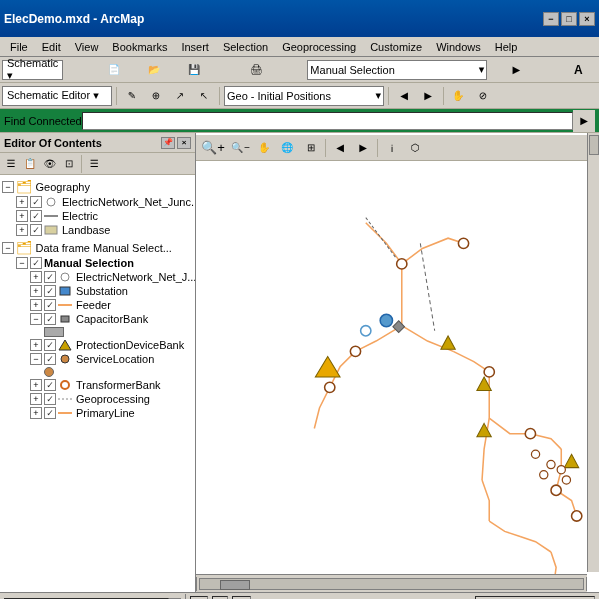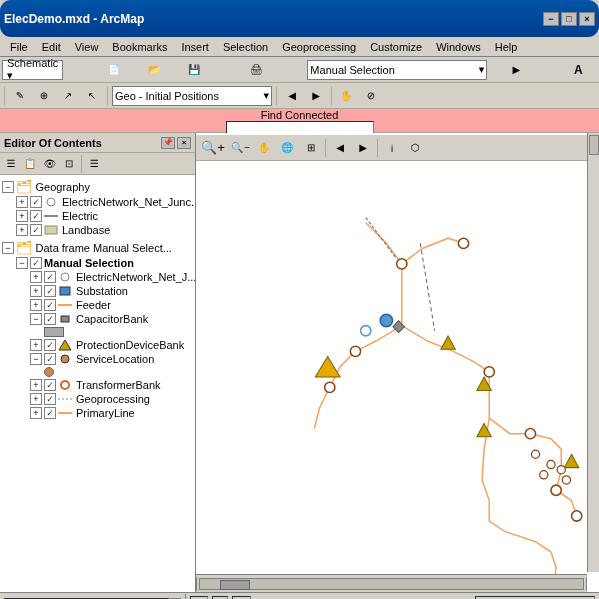--- a/index.html
+++ b/index.html
@@ -9,21 +9,20 @@
     .title-bar {
       background: linear-gradient(to bottom, #0054a6, #003d8f);
       color: white;
       height: 37px;
       display: flex;
       align-items: center;
       justify-content: space-between;
       padding: 16px 4px;
       font-size: 12px;
       font-weight: bold;
-      border-radius: 11px;
     }
     .title-bar-buttons { display: flex; gap: 2px; }
     .title-btn {
       width: 16px; height: 14px;
       background: #c0c0c0;
       border: 1px solid #808080;
       font-size: 9px;
       display: flex; align-items: center; justify-content: center;
       cursor: pointer; color: #000;
     }
@@ -81,28 +80,27 @@
       height: 26px;
       display: flex;
       align-items: center;
       padding: 1px 2px;
       border-bottom: 1px solid #aca899;
       gap: 2px;
     }
 
     
     .find-bar {
-      background: #fca5a5;
+      background: #15803d;
       height: 24px;
       display: flex;
       align-items: center;
       padding: 0 4px;
       border-bottom: 1px solid #aca899;
       gap: 0;
-      flex-direction: column;
     }
     .find-input {
       flex: 1;
       height: 18px;
       border: 1px inset #808080;
       background: white;
       font-size: 11px;
       padding: 0 2px;
     }
 
@@ -307,20 +305,23 @@
   <div class="toolbar-btn">▶</div>
   <div class="toolbar-separator"></div>
   <div class="toolbar-btn" style="font-size:12px;font-weight:bold;">A</div>
   <div class="toolbar-btn" style="font-size:10px;">A</div>
   <div class="toolbar-separator"></div>
   <div class="toolbar-btn">⊞</div>
   <div class="toolbar-btn">≡</div>
 </div>
 
 <div class="schematic-toolbar">
+  <div class="toolbar-dropdown" style="width:110px;">
+    <span>Schematic Editor ▾</span>
+  </div>
   <div class="toolbar-separator"></div>
   <div class="toolbar-btn">✎</div>
   <div class="toolbar-btn">⊕</div>
   <div class="toolbar-btn">↗</div>
   <div class="toolbar-btn">↖</div>
   <div class="toolbar-separator"></div>
 
   <div style="display:flex;align-items:center;border:1px solid #7b7b7b;background:white;height:20px;min-width:160px;padding:0 2px;">
     <span style="flex:1;font-size:11px;">Geo - Initial Positions</span>
     <span>▾</span>

